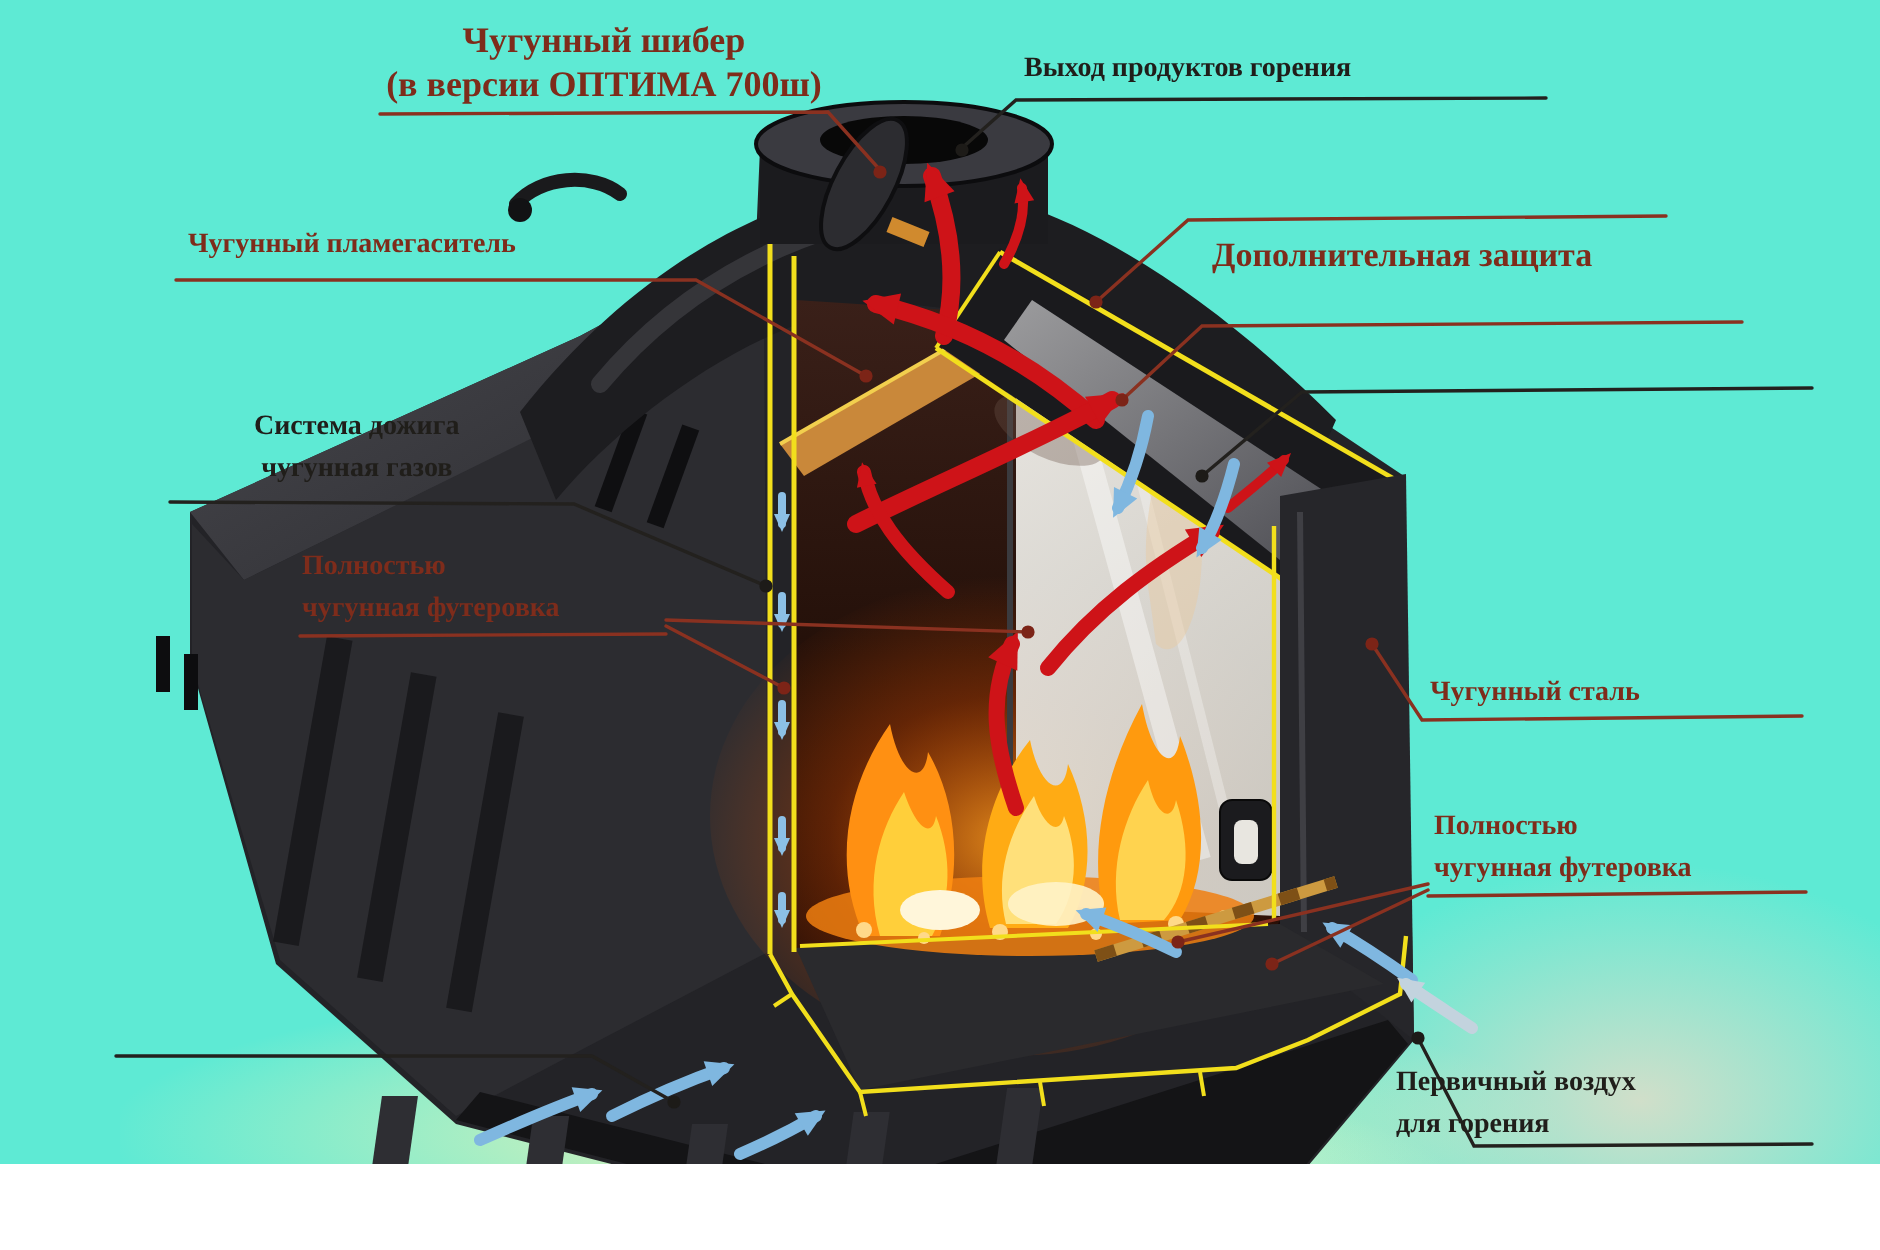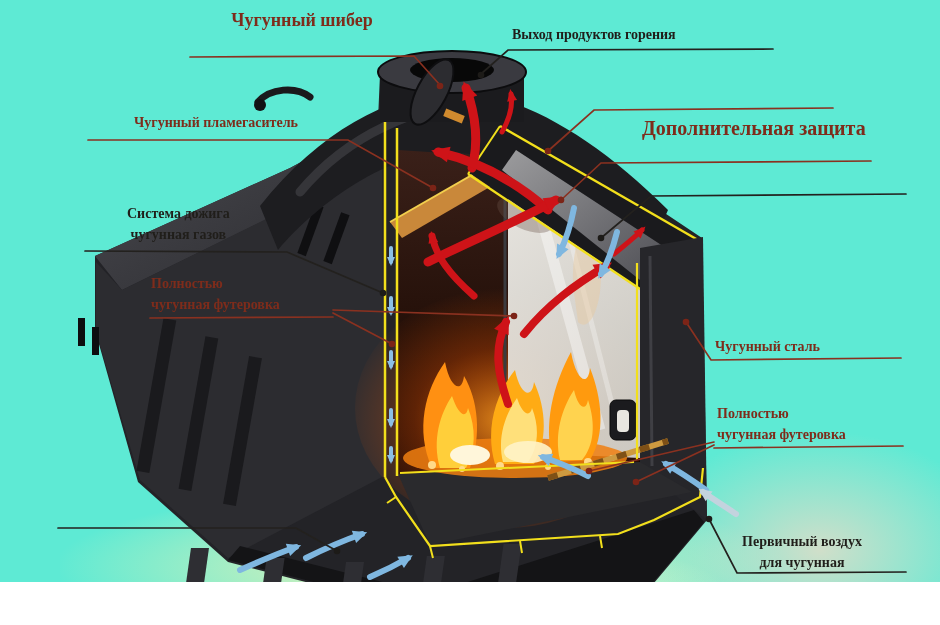--- a/index.html
+++ b/index.html
@@ -13,21 +13,21 @@
     background:radial-gradient(ellipse at 50% 55%, rgba(252,242,178,.95), rgba(252,242,178,0) 72%);}
   .glow2{left:640px;top:430px;width:300px;height:200px;
     background:radial-gradient(ellipse at 60% 60%, rgba(247,219,198,.75), rgba(247,219,198,0) 70%);}
   .glow3{left:300px;top:540px;width:420px;height:100px;
     background:radial-gradient(ellipse at 50% 60%, rgba(255,250,205,.9), rgba(255,250,205,0) 75%);}
   svg.scene{position:absolute;left:0;top:0;}
   .lbl{position:absolute;font-weight:bold;font-size:14px;line-height:21px;white-space:nowrap;}
   .maroon{color:#7e2c1b;}
   .blk{color:#201e1a;}
   .center{text-align:center;}
-  .right{text-align:center;}
+  .right{text-align:left;}
 </style>
 </head>
 <body>
 
 <div class="canvas">
   <div class="glow glow1"></div>
   <div class="glow glow2"></div>
   <div class="glow glow3"></div>
 
   <svg class="scene" width="940" height="625" viewBox="0 0 940 625">
@@ -248,53 +248,54 @@
           <circle cx="383" cy="293" r="3.3"></circle>
         <circle cx="601" cy="238" r="3.3"></circle>
           <circle cx="709" cy="519" r="3.3"></circle>
         <circle cx="337" cy="551" r="3.3"></circle>
       </g>
     </g>
   </svg>
 
   <div class="lbl maroon center" style="left:182px;top:9px;width:240px;font-size:18px;line-height:22px;">
     <span>Чугунный шибер</span><br>
+    <span>(в версии ОПТИМА 700ш)</span>
   </div>
 
   <div class="lbl blk" style="left:512px;top:24px;">
     <span>Выход продуктов горения</span>
   </div>
 
-  <div class="lbl maroon" style="left:94px;top:112px;margin-left:40px;">
+  <div class="lbl maroon" style="left:94px;top:112px;">
     <span>Чугунный пламегаситель</span>
   </div>
 
   <div class="lbl blk" style="left:127px;top:203px;text-align:center;">
     <span>Система дожига</span><br>
     <span>чугунная газов</span>
   </div>
 
   <div class="lbl maroon" style="left:151px;top:273px;">
     <span>Полностью</span><br>
     <span>чугунная футеровка</span>
   </div>
 
 
-  <div class="lbl maroon" style="left:606px;top:118px;font-size:20px;line-height:20px;margin-left:36px;">
+  <div class="lbl maroon" style="left:606px;top:118px;font-size:17px;line-height:20px;">
     <span>Дополнительная защита</span><br>
   </div>
 
 
   <div class="lbl maroon" style="left:715px;top:336px;">
     <span>Чугунный сталь</span>
   </div>
 
   <div class="lbl maroon" style="left:717px;top:403px;">
     <span>Полностью</span><br>
     <span>чугунная футеровка</span>
   </div>
 
   <div class="lbl blk right" style="left:698px;top:531px;width:208px;">
     <span>Первичный воздух</span><br>
-    <span>для чугунная</span>
+    <span>для горения</span>
   </div>
 
 </div>
 
 </body></html>

